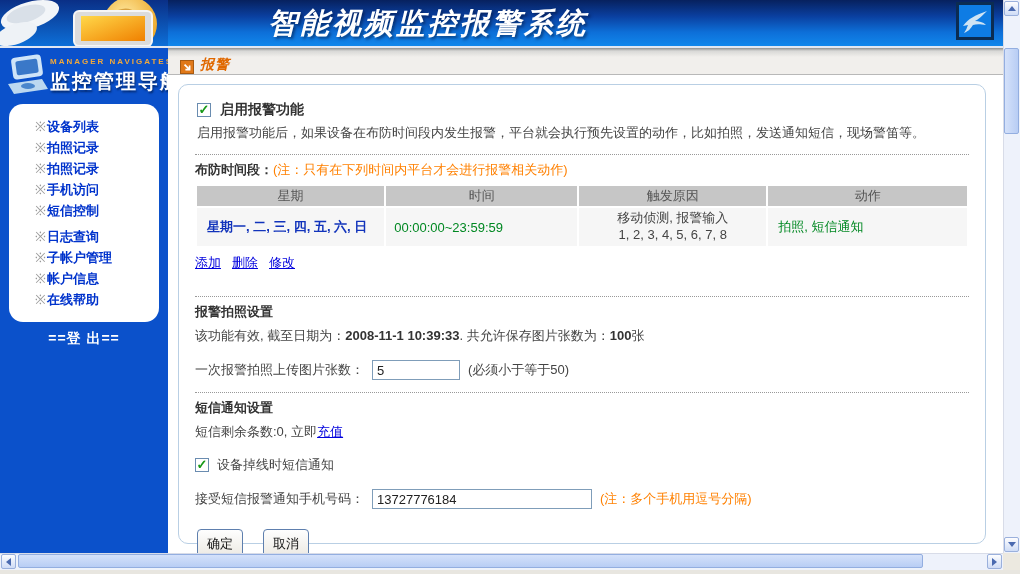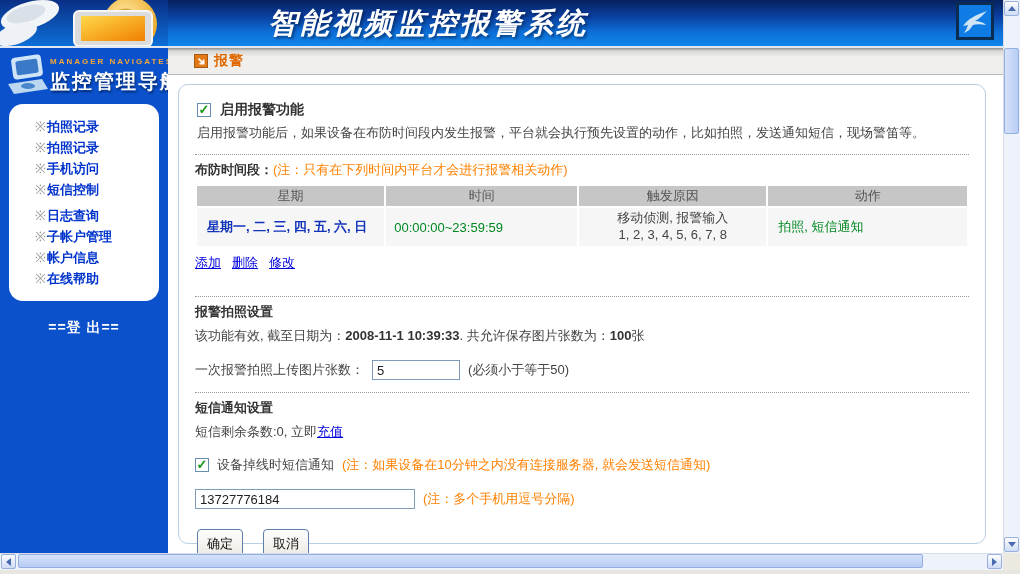--- a/index.html
+++ b/index.html
@@ -27,26 +27,26 @@
   .side-head-en { font-size:8px; font-weight:bold; color:#f0a83c; letter-spacing:2px; white-space:nowrap; }
   .side-head-zh { font-size:20px; font-weight:bold; color:#fff; letter-spacing:2px;
     text-shadow:1px 2px 2px #042a70; margin-top:2px; white-space:nowrap; }
   .menu-box { margin:2px 9px 0 9px; background:#fff; border-radius:14px;
     padding:12px 0 12px 26px; }
   .menu-item { height:21px; line-height:21px; font-size:13px; font-weight:bold;
     color:#0033cc; cursor:pointer; white-space:nowrap; }
   .menu-item.grp { margin-top:5px; }
   .menu-pre { color:#9a9a9a; font-weight:normal; margin-right:1px; }
   .logout { text-align:center; color:#fff; font-weight:bold; font-size:14px;
-    margin-top:18px; letter-spacing:1px; cursor:pointer; }
+    margin-top:8px; letter-spacing:1px; cursor:pointer; }
   
   .content { position:absolute; left:168px; top:48px; width:835px; height:505px; background:#fff; }
-  .content-header { height:27px; display:flex; align-items:center; padding-left:26px;
+  .content-header { height:27px; display:flex; align-items:flex-end; padding-left:12px;
     background:linear-gradient(180deg,#8f8f8f 0px,#d8d8d6 3px,#f1efec 9px,#f1efec 100%);
-    border-bottom:1px solid #b8b8b8; }
+    border-bottom:1px solid #b8b8b8;font-style:italic; }
   .sec-icon { width:14px; height:14px; background:#e07818; border:1px solid #a85a10;
     margin-right:6px; display:flex; align-items:center; justify-content:center; }
   .sec-title { color:#e06800; font-weight:bold; font-size:14px; letter-spacing:1px; }
   .panel { position:absolute; left:10px; top:36px; width:808px; height:460px;
     border:1px solid #b9cfe4; border-radius:10px; padding:12px 16px; }
   .enable-row { display:flex; align-items:center; gap:9px; margin:4px 0 0 2px; }
   .checkbox { width:14px; height:14px; border:1px solid #6a8cb0; background:#fff;
     display:inline-flex; align-items:center; justify-content:center;
     color:#179917; font-size:13px; font-weight:bold; line-height:1; cursor:pointer; flex:none; }
   .checkbox::after { content:"✓"; margin-top:-2px; }
@@ -143,20 +143,21 @@
         <rect x="12" y="6" width="22" height="14" rx="2" fill="#3a78c8" transform="rotate(-8 23 13)"></rect>
         <path d="M4 30 L38 25 L44 35 L10 40 Z" fill="#bcd8f0"></path>
         <ellipse cx="24" cy="32" rx="7" ry="3" fill="#4a86cc"></ellipse>
       </svg>
       <div class="side-head-text">
         <div class="side-head-en">MANAGER NAVIGATES</div>
         <div class="side-head-zh">监控管理导航</div>
       </div>
     </div>
     <div class="menu-box">
+      <div class="menu-item"><span class="menu-pre">※</span><span>设备列表</span></div>
       <div class="menu-item"><span class="menu-pre">※</span><span>拍照记录</span></div>
       <div class="menu-item"><span class="menu-pre">※</span><span>拍照记录</span></div>
       <div class="menu-item"><span class="menu-pre">※</span><span>手机访问</span></div>
       <div class="menu-item"><span class="menu-pre">※</span><span>短信控制</span></div>
       <div class="menu-item grp"><span class="menu-pre">※</span><span>日志查询</span></div>
       <div class="menu-item"><span class="menu-pre">※</span><span>子帐户管理</span></div>
       <div class="menu-item"><span class="menu-pre">※</span><span>帐户信息</span></div>
       <div class="menu-item"><span class="menu-pre">※</span><span>在线帮助</span></div>
     </div>
     <div class="logout">==登 出==</div>
@@ -226,23 +227,23 @@
 
       <hr class="dotted">
 
       <div class="sect-title">短信通知设置</div>
       <div class="info-line">
         <span>短信剩余条数:0,  立即</span><a class="link">充值</a>
       </div>
       <div class="field-row">
         <span class="checkbox"></span>
         <span>设备掉线时短信通知</span>
-        <span class="note">(注：如果设备在10分钟之内没有连接服务器, 就会发送短信通知)</span>
       </div>
       <div class="field-row">
+        <span>接受短信报警通知手机号码：</span>
         <input class="txt w-lg" type="text" value="13727776184" style="">
         <span class="note">(注：多个手机用逗号分隔)</span>
       </div>
 
       <div class="btn-row">
         <button class="xp">确定</button>
         <button class="xp">取消</button>
       </div>
 
     </div>

